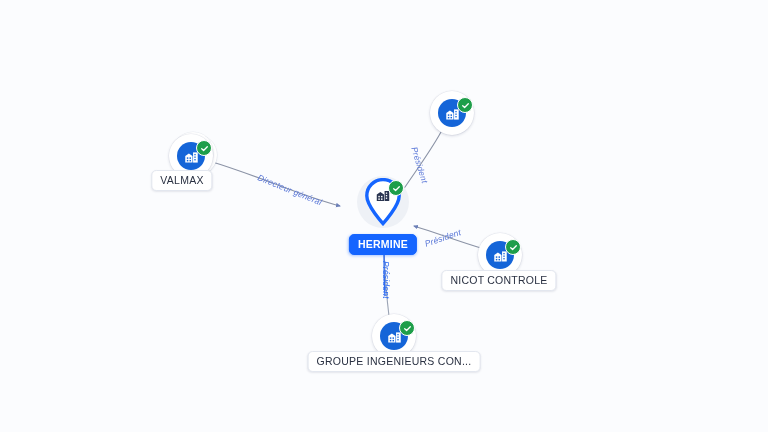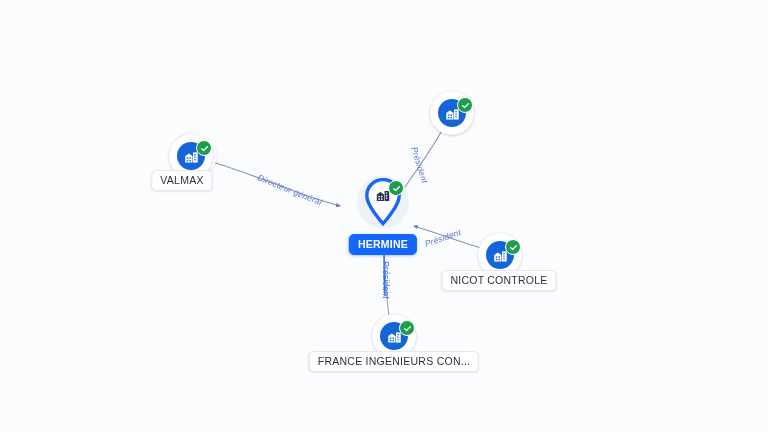--- a/index.html
+++ b/index.html
@@ -278,21 +278,21 @@
           <rect x="16.0" y="15.6" width="1.9" height="1.9" fill="#1565d8"></rect>
         </svg>
       </div>
     </div>
     <div class="badge-check" style="left:5px; top:-16px;">
       <svg width="9" height="9" viewBox="0 0 24 24" aria-hidden="true">
         <path d="M4.5 12.6 L9.6 17.5 L19.5 7.2" fill="none" stroke="#ffffff" stroke-width="3.4" stroke-linecap="round" stroke-linejoin="round"></path>
       </svg>
     </div>
   </div>
-  <div class="node-label" style="left:394px; top:351px;">FRANCE INGENIEURS CON...</div>
+  <div class="node-label" style="left:394px; top:351px;">GROUPE INGENIEURS CON...</div>
 
   <div class="node" style="left:383px; top:214px;">
     <div class="marker-pin">
       <div class="halo"></div>
       <svg class="pin-icon" viewBox="0 0 36 48" aria-hidden="true">
         <path d="M18 1.6 C9.0 1.6 1.8 8.8 1.8 17.8 C1.8 28.2 18 45.6 18 45.6
                  C18 45.6 34.2 28.2 34.2 17.8 C34.2 8.8 27.0 1.6 18 1.6 Z" fill="#ffffff" stroke="#1565ff" stroke-width="3.4"></path>
         <circle cx="18" cy="17.8" r="11.4" fill="#ffffff"></circle>
       </svg>
       <div class="glyph">

